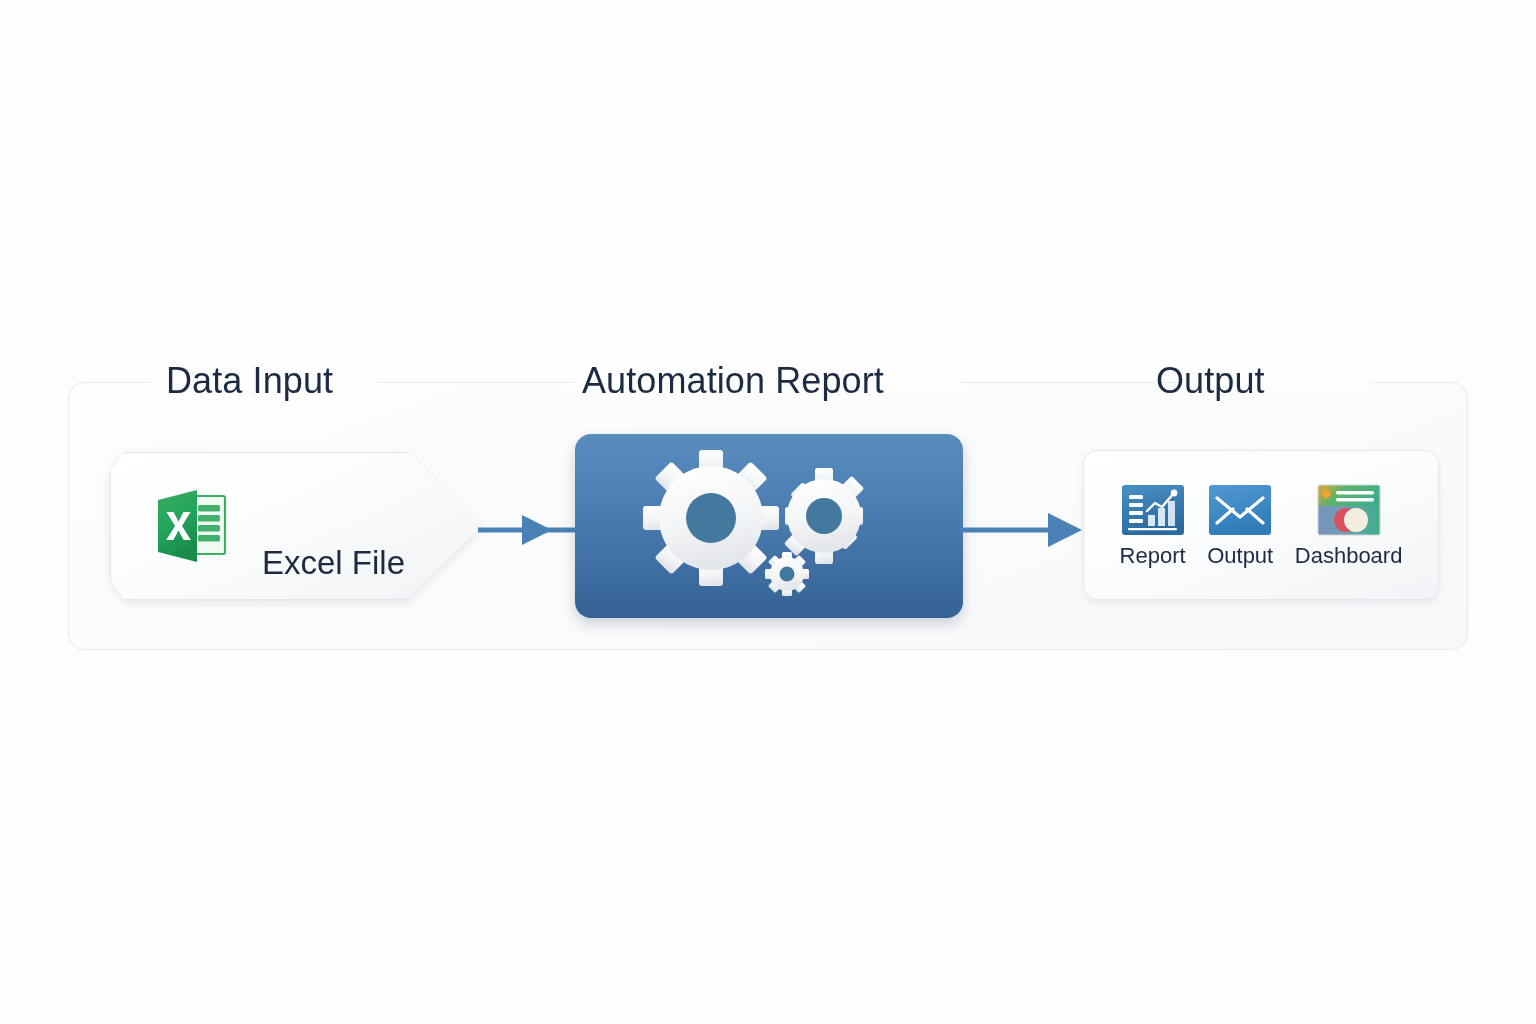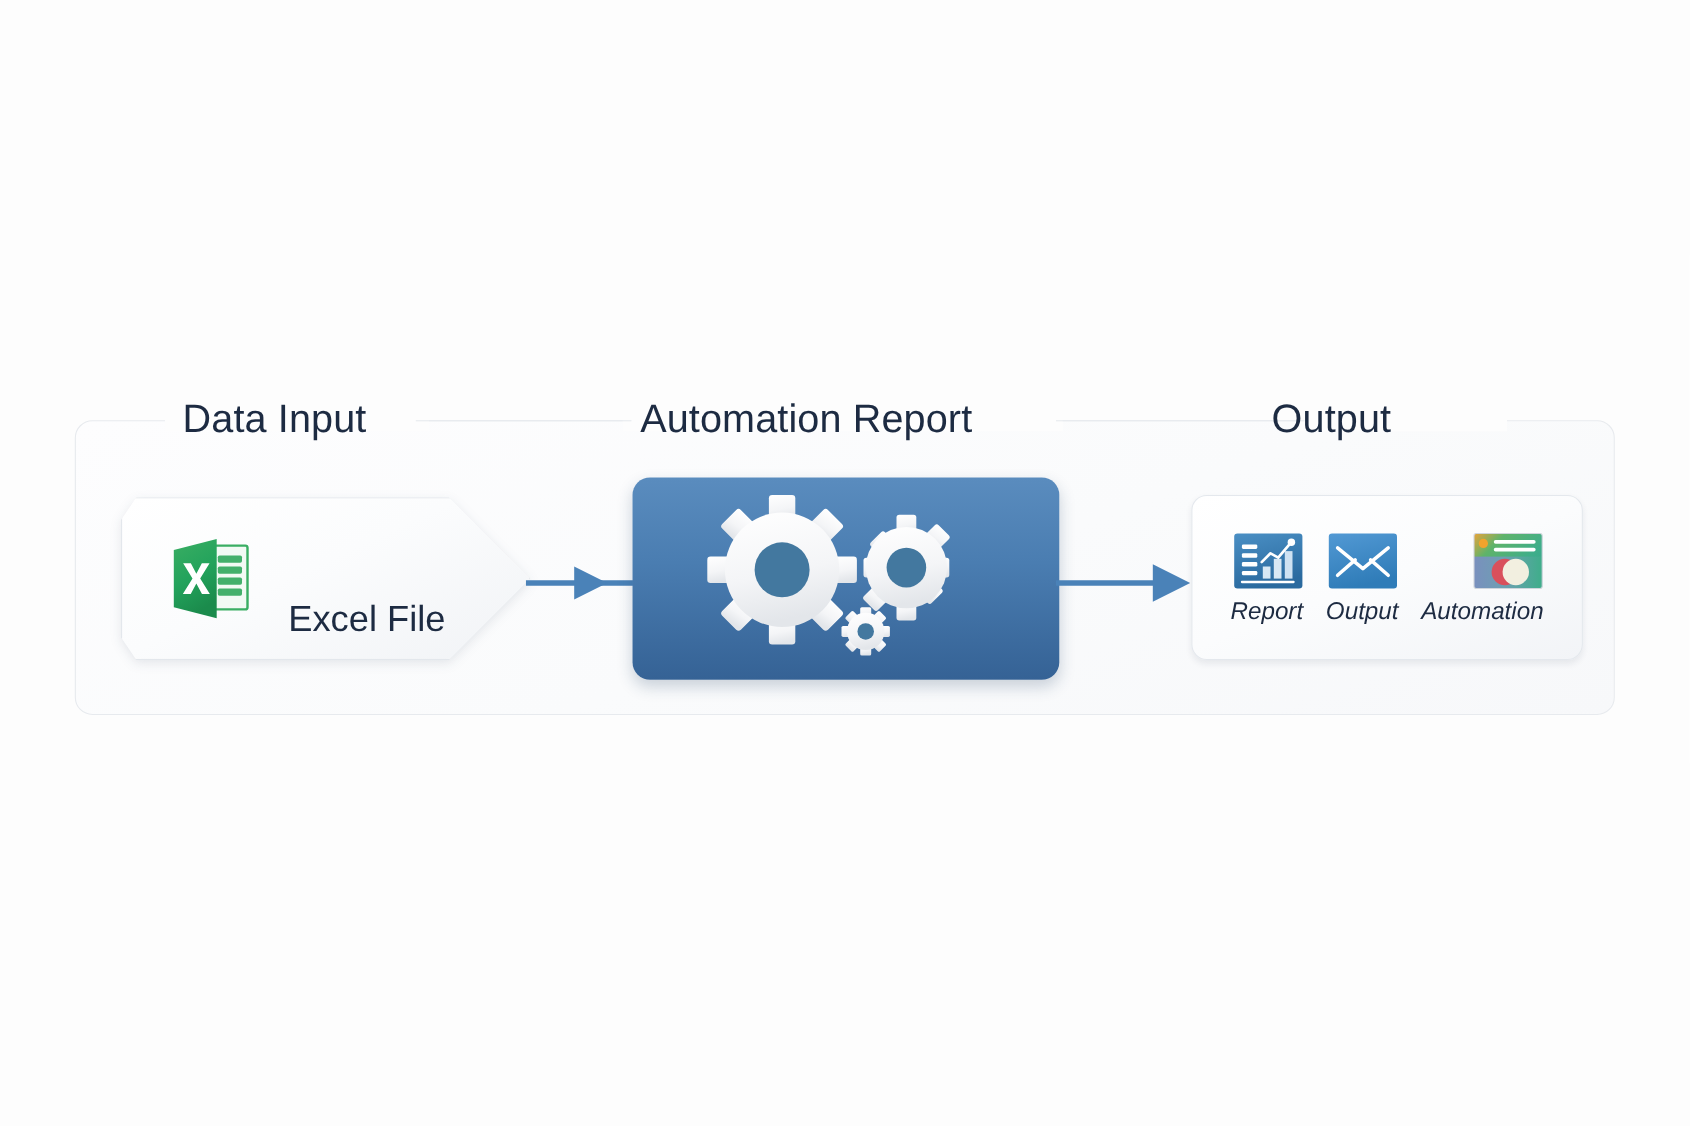--- a/index.html
+++ b/index.html
@@ -136,23 +136,22 @@
     background: linear-gradient(160deg, #ffffff 0%, #fbfcfd 50%, #f2f4f7 100%);
     box-shadow: 0 3px 6px rgba(24,40,70,.08);
     display: flex;
     align-items: center;
     justify-content: space-evenly;
     padding: 0 14px;
   }
   .output-item {
     display: flex;
     flex-direction: column;
-    align-items: flex-end;
+    align-items: center;
     gap: 9px;
-    font-style: italic;
   }
   .output-icon { width: 64px; height: 52px; }
   .output-label {
     font-size: 22px;
     color: #1d2b42;
     white-space: nowrap;
     line-height: 1;
   }
 
   
@@ -334,17 +333,17 @@
         <g clip-path="url(#dashClip)">
           <rect x="1" y="22" width="62" height="29" fill="url(#dashLower)" opacity="0.95"></rect>
           <circle cx="9.5" cy="10" r="4.2" fill="#f2a32c"></circle>
           <rect x="19" y="7" width="38" height="3.4" rx="1.6" fill="#ffffff"></rect>
           <rect x="19" y="14" width="38" height="3.4" rx="1.6" fill="#ffffff"></rect>
           <circle cx="29" cy="36" r="12" fill="#d9505c"></circle>
           <circle cx="39" cy="36" r="12" fill="#f2efe0"></circle>
         </g>
         <rect x="1" y="1" width="62" height="50" rx="2" fill="none" stroke="#cfd5dc" stroke-width="1"></rect>
       </svg>
-      <div class="output-label">Automation</div>
+      <div class="output-label">Dashboard</div>
     </div>
 
   </div>
 </div>
 
 </body></html>

